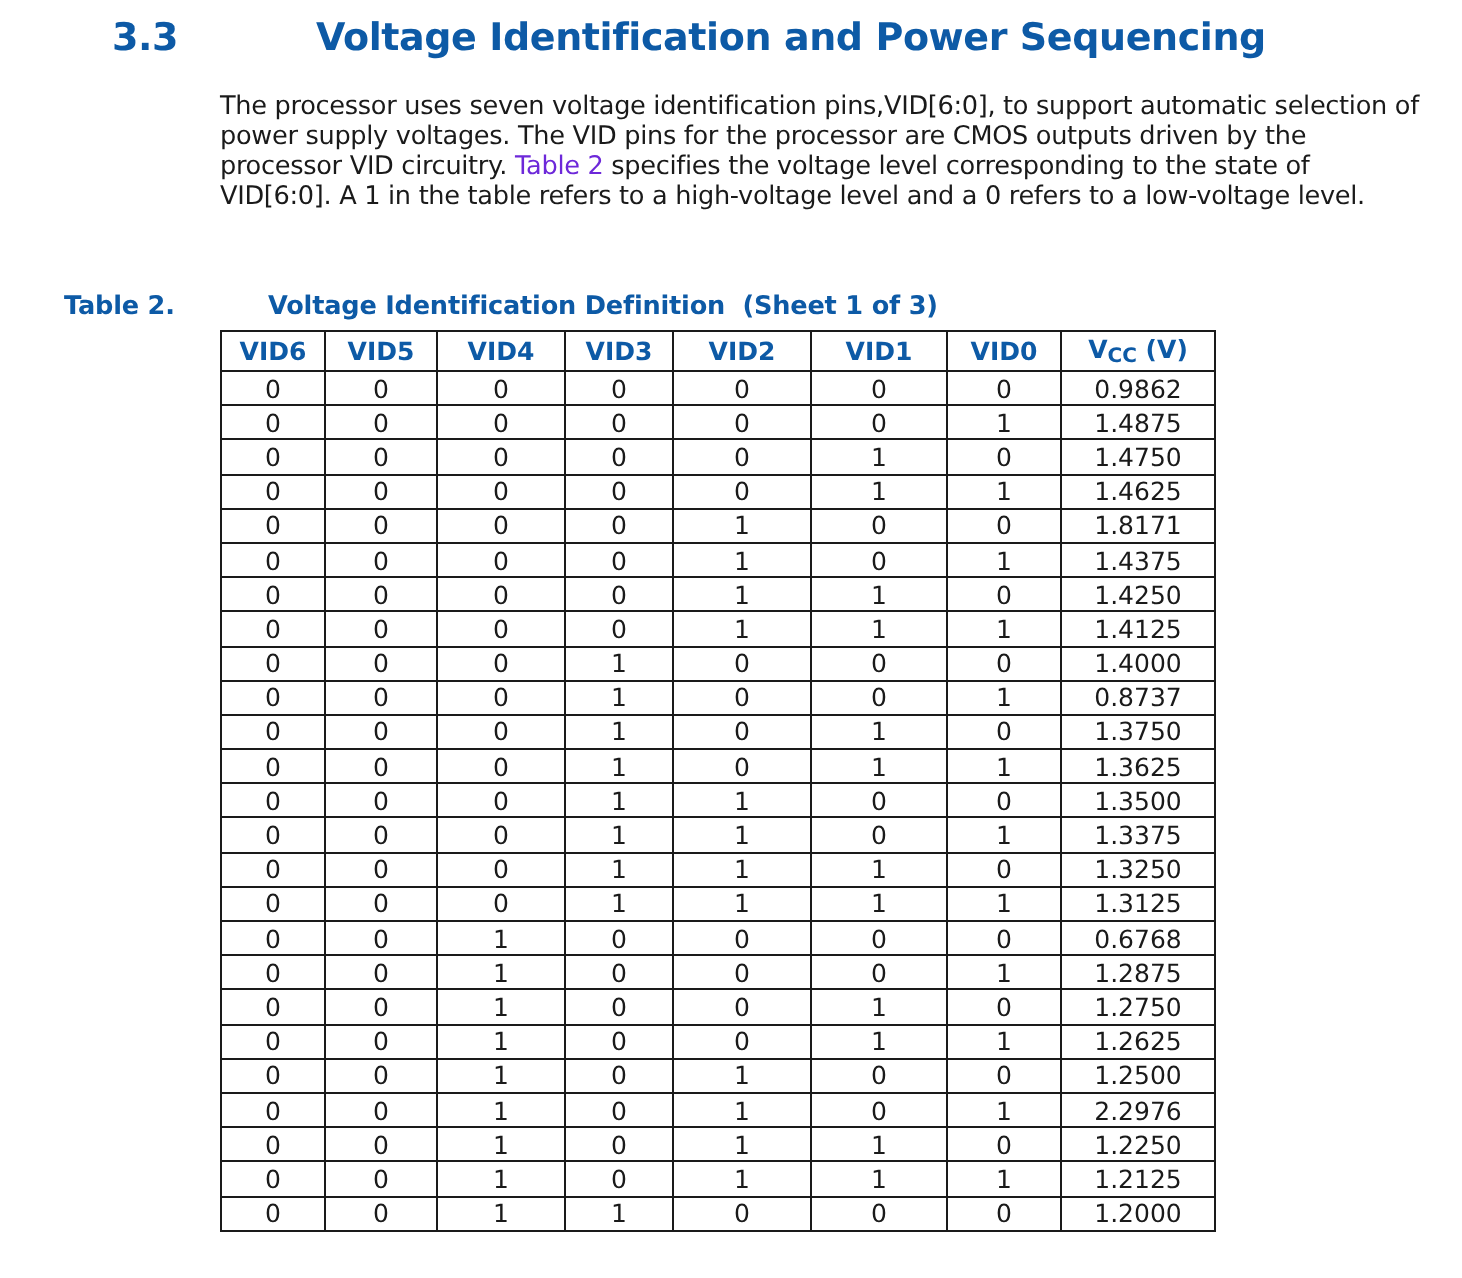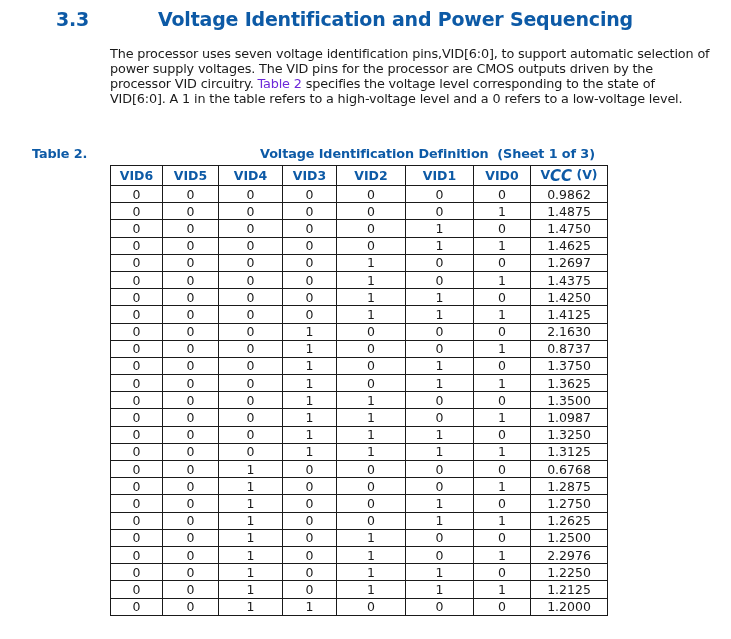--- a/index.html
+++ b/index.html
@@ -48,21 +48,21 @@
     left: 8px;
     right: 10px;
     display: flex;
     font-weight: bold;
     font-size: 12.8px;
     color: #0d5aa6;
     letter-spacing: -0.1px;
     margin-left: 24px;
   }
   .table-label { width: 102px; flex: 0 0 102px; }
-  .table-caption { flex: 1; white-space: pre; text-align: center; }
+  .table-caption { flex: 1; white-space: pre; }
   table.vid-table {
     position: absolute;
     top: 165px;
     left: 110px;
     width: 497px;
     border-collapse: collapse;
     table-layout: fixed;
     font-size: 12.5px;
   }
   table.vid-table th, table.vid-table td {
@@ -76,24 +76,23 @@
     height: 20px;
     color: #0d5aa6;
     font-weight: bold;
     font-size: 12.5px;
   }
   table.vid-table td {
     height: 17.2px;
     color: #1a1a1a;
   }
   .sub {
-    font-size: 15px;
+    font-size: 10px;
     vertical-align: -2px;
     letter-spacing: 0;
-    font-style: italic;
   }
 </style>
 </head>
 <body>
 
 <div class="page">
 
   <div class="section-heading">
     <div class="section-number">3.3</div>
     <div class="section-title">Voltage Identification and Power Sequencing</div>
@@ -171,21 +170,21 @@
           <td>1.4625</td>
         </tr>
         <tr>
           <td>0</td>
           <td>0</td>
           <td>0</td>
           <td>0</td>
           <td>1</td>
           <td>0</td>
           <td>0</td>
-          <td>1.2697</td>
+          <td>1.8171</td>
         </tr>
         <tr>
           <td>0</td>
           <td>0</td>
           <td>0</td>
           <td>0</td>
           <td>1</td>
           <td>0</td>
           <td>1</td>
           <td>1.4375</td>
@@ -211,21 +210,21 @@
           <td>1.4125</td>
         </tr>
         <tr>
           <td>0</td>
           <td>0</td>
           <td>0</td>
           <td>1</td>
           <td>0</td>
           <td>0</td>
           <td>0</td>
-          <td>2.1630</td>
+          <td>1.4000</td>
         </tr>
         <tr>
           <td>0</td>
           <td>0</td>
           <td>0</td>
           <td>1</td>
           <td>0</td>
           <td>0</td>
           <td>1</td>
           <td>0.8737</td>
@@ -261,21 +260,21 @@
           <td>1.3500</td>
         </tr>
         <tr>
           <td>0</td>
           <td>0</td>
           <td>0</td>
           <td>1</td>
           <td>1</td>
           <td>0</td>
           <td>1</td>
-          <td>1.0987</td>
+          <td>1.3375</td>
         </tr>
         <tr>
           <td>0</td>
           <td>0</td>
           <td>0</td>
           <td>1</td>
           <td>1</td>
           <td>1</td>
           <td>0</td>
           <td>1.3250</td>

